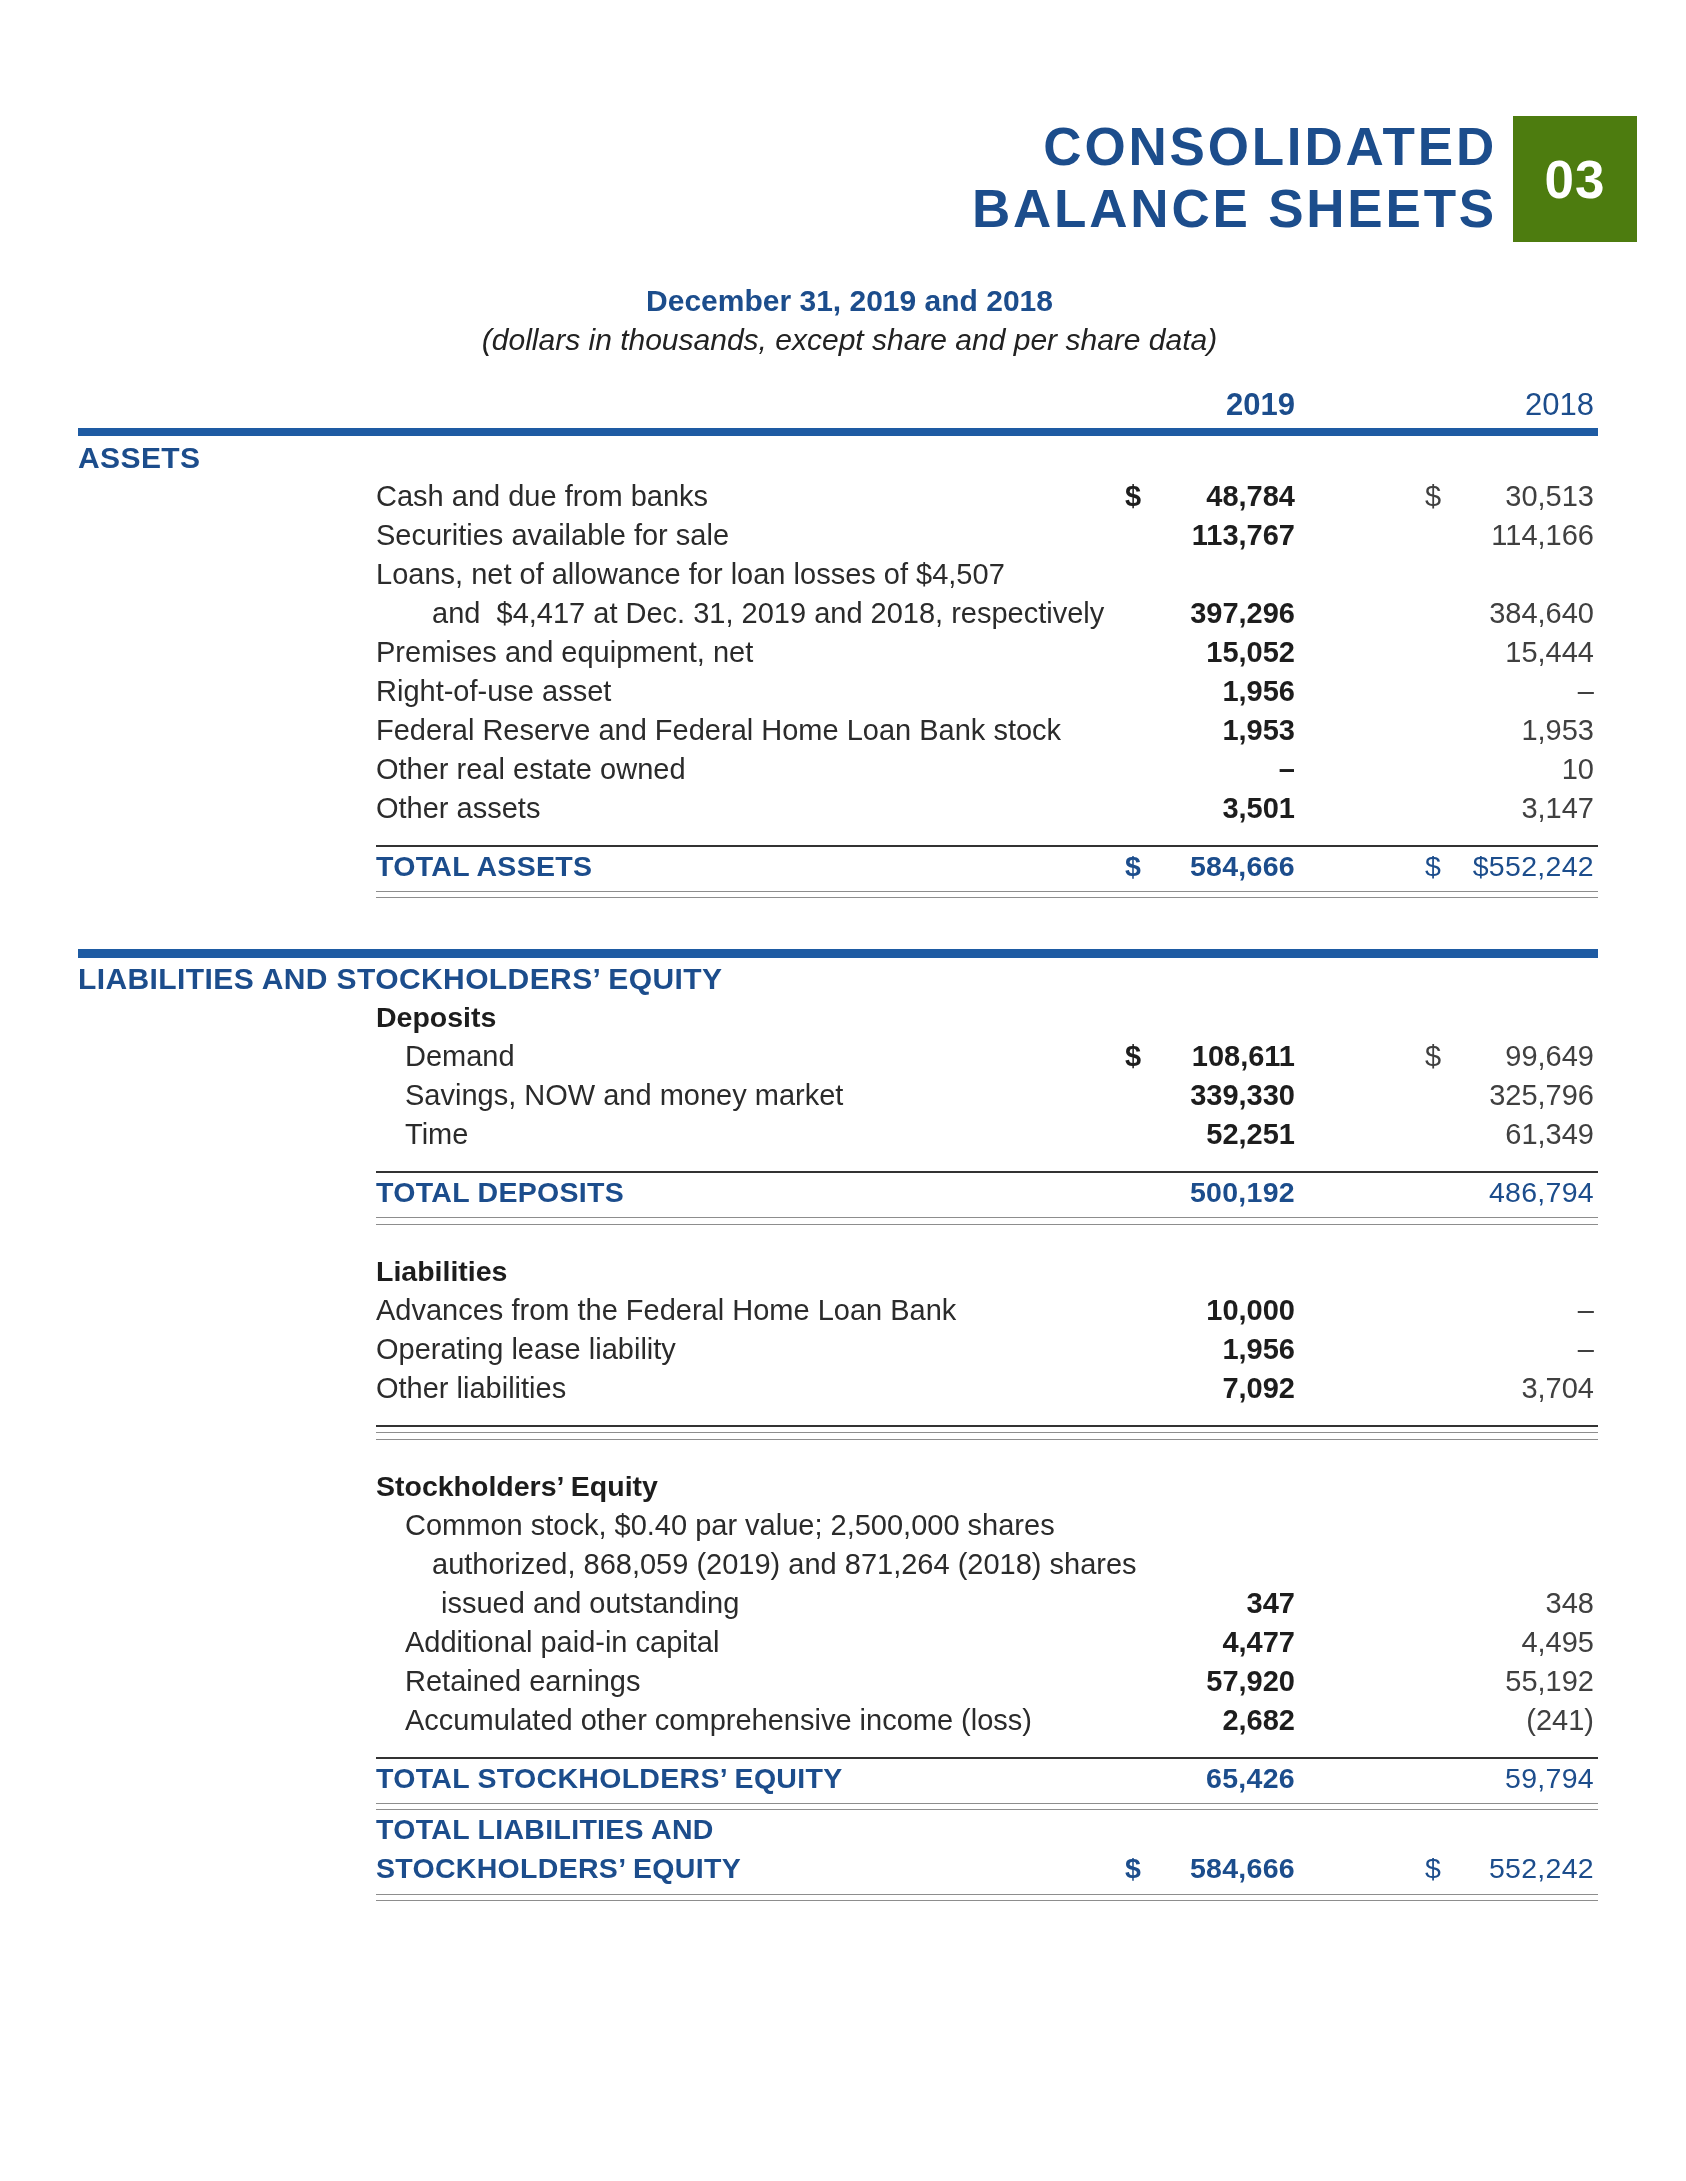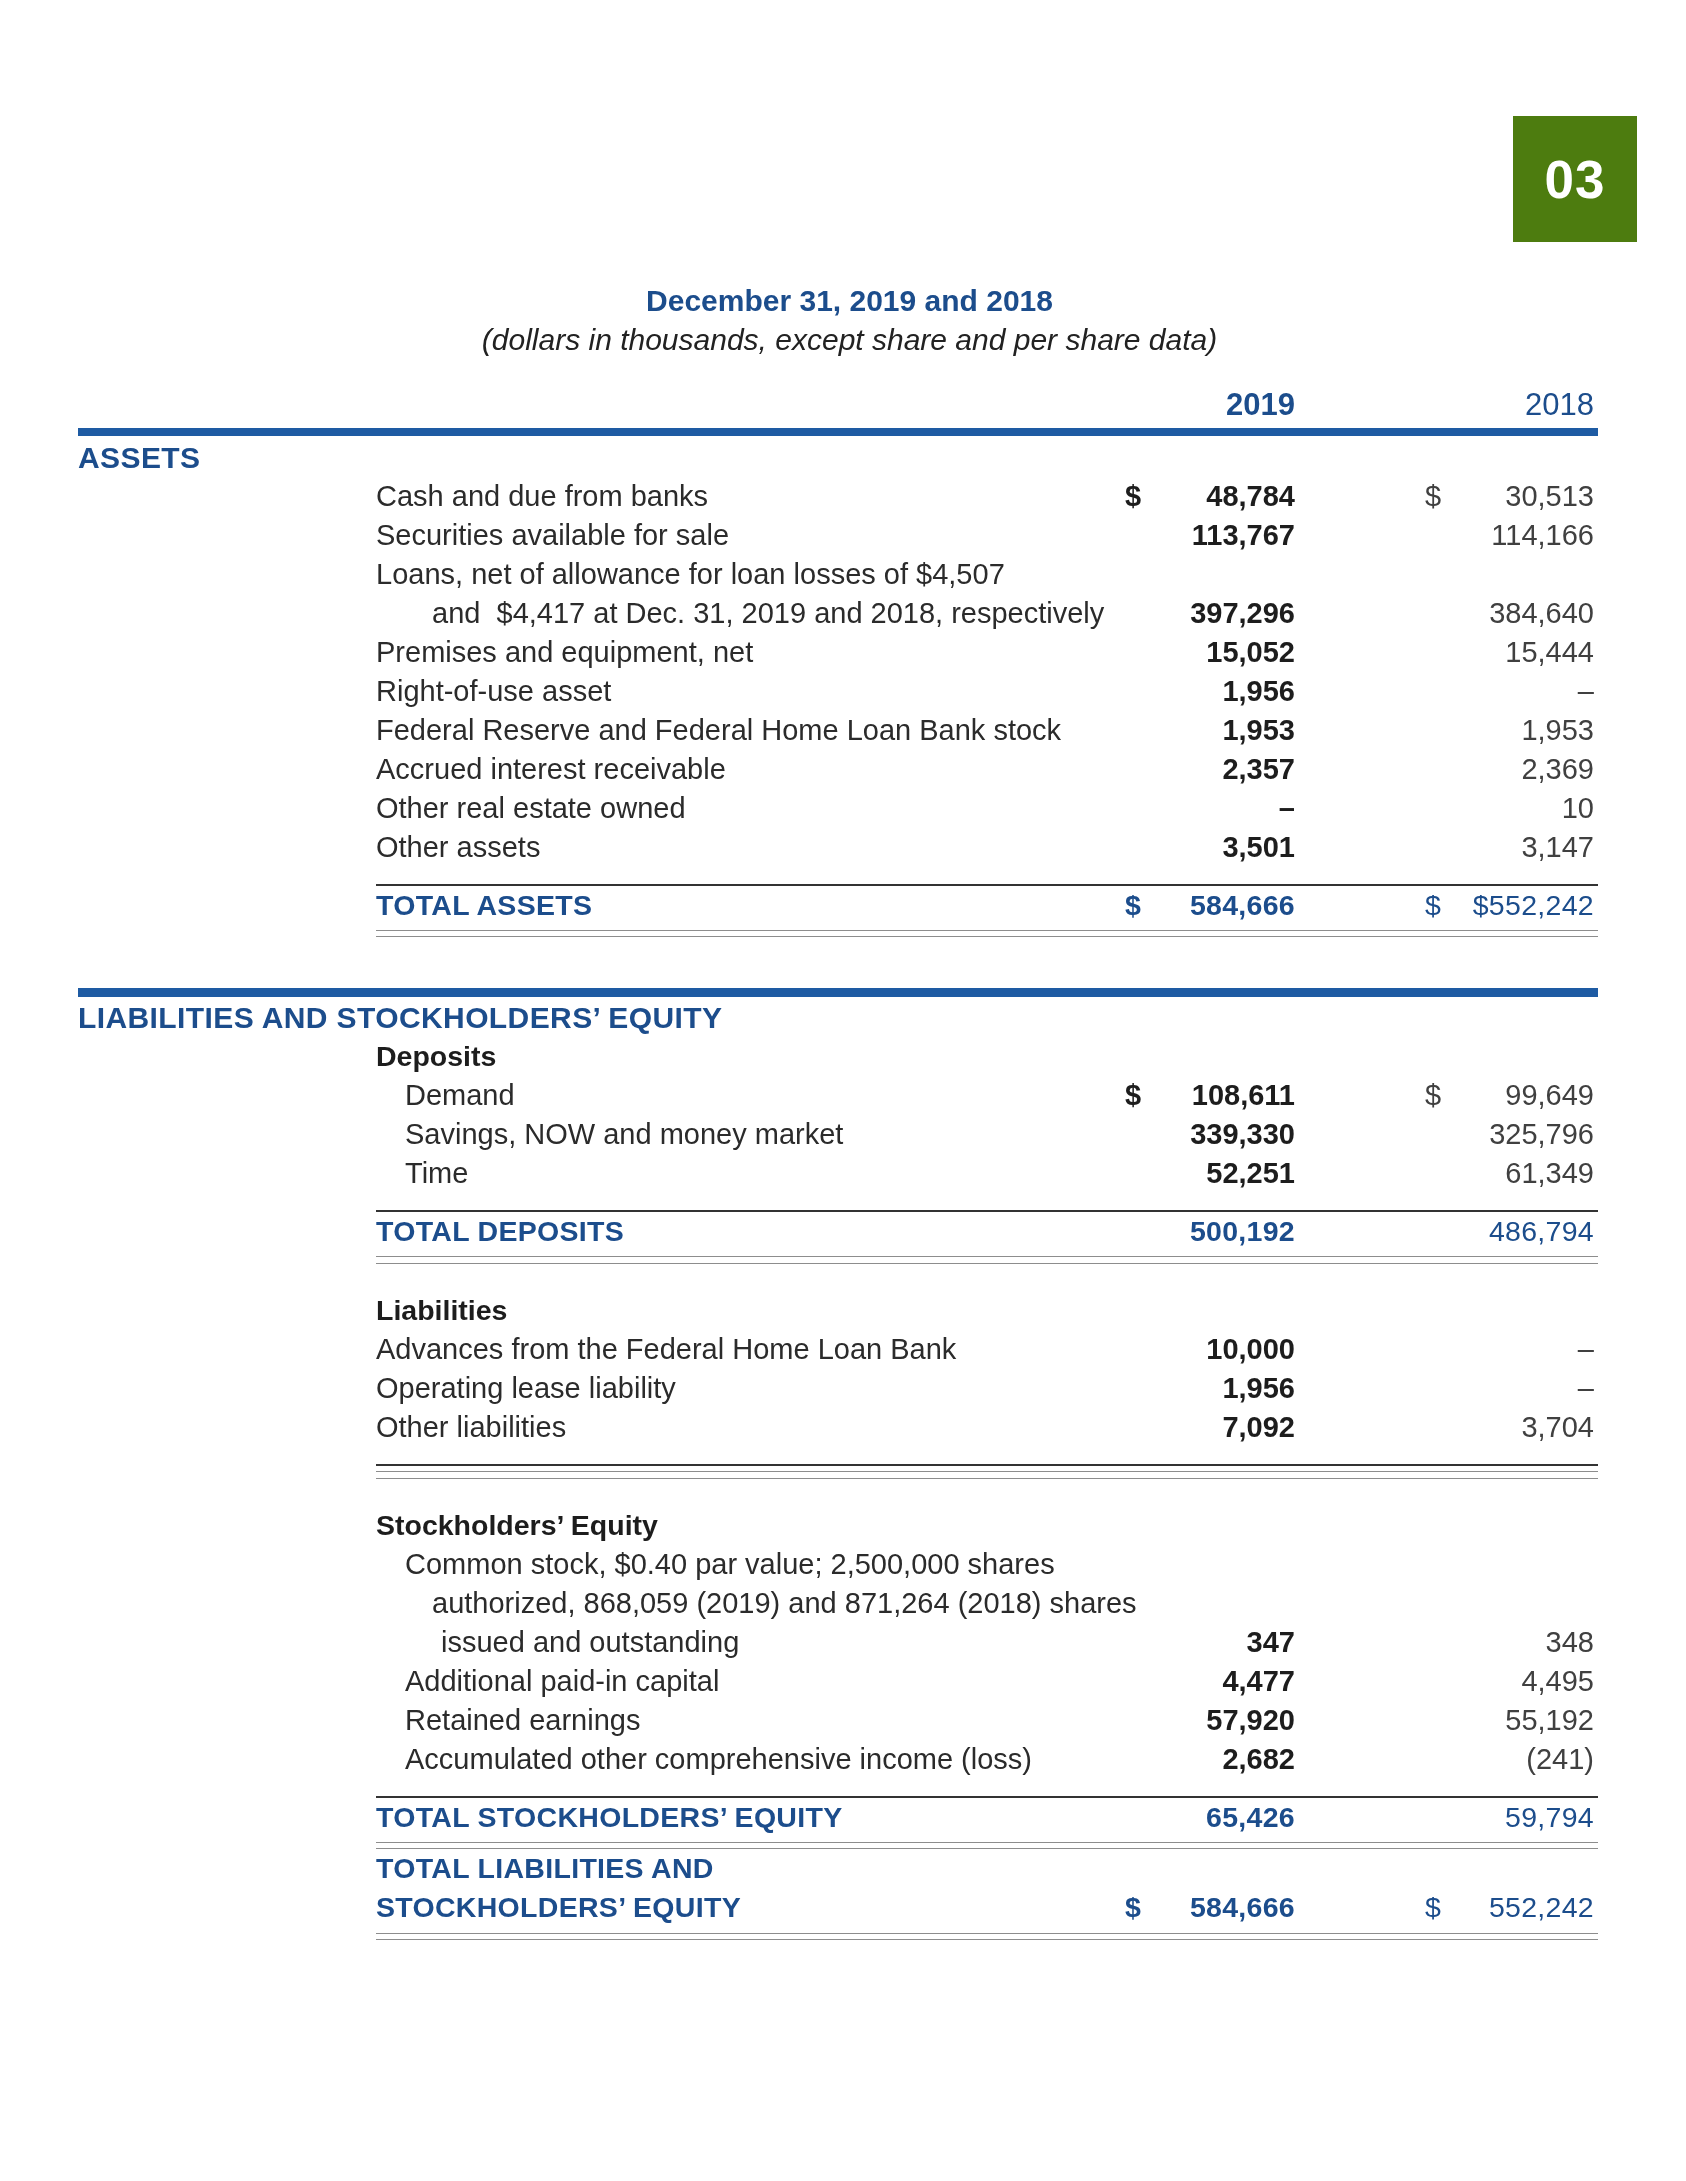--- a/index.html
+++ b/index.html
@@ -70,20 +70,24 @@
   .dblrule   { margin-top:5.5px;  margin-left:298px; height:7.3px;
                border-top:1.8px solid #8d8d8d; border-bottom:1.8px solid #8d8d8d; }
   .thickrule { margin-top:51px; height:8.3px; background:#1e5ba3; }
   .headrule  { height:8.3px; background:#1e5ba3; }
 </style>
 </head>
 <body>
 
 <div class="page">
 
+  <div class="title-wrap">
+    <div>CONSOLIDATED</div>
+    <div>BALANCE SHEETS</div>
+  </div>
   <div class="chapter-box">
     <span>03</span>
   </div>
 
   <div class="date-line">December 31, 2019 and 2018</div>
   <div class="note-line">(dollars in thousands, except share and per share data)</div>
 
   <div class="content">
     <div class="col-headers">
       <span class="ch y19">2019</span>
@@ -143,29 +147,20 @@
         <div class="blk rowblk row">
           <div class="line ind0"><span class="lbl">Federal Reserve and Federal Home Loan Bank stock</span></div>
           <div class="vcell c19">
             <span class="val">1,953</span>
           </div>
           <div class="vcell c18">
             <span class="val">1,953</span>
           </div>
         </div>
         <div class="blk rowblk row">
-          <div class="line ind0"><span class="lbl">Accrued interest receivable</span></div>
-          <div class="vcell c19">
-            <span class="val">2,357</span>
-          </div>
-          <div class="vcell c18">
-            <span class="val">2,369</span>
-          </div>
-        </div>
-        <div class="blk rowblk row">
           <div class="line ind0"><span class="lbl">Other real estate owned</span></div>
           <div class="vcell c19">
             <span class="val">–</span>
           </div>
           <div class="vcell c18">
             <span class="val">10</span>
           </div>
         </div>
         <div class="blk rowblk row">
           <div class="line ind0"><span class="lbl">Other assets</span></div>

